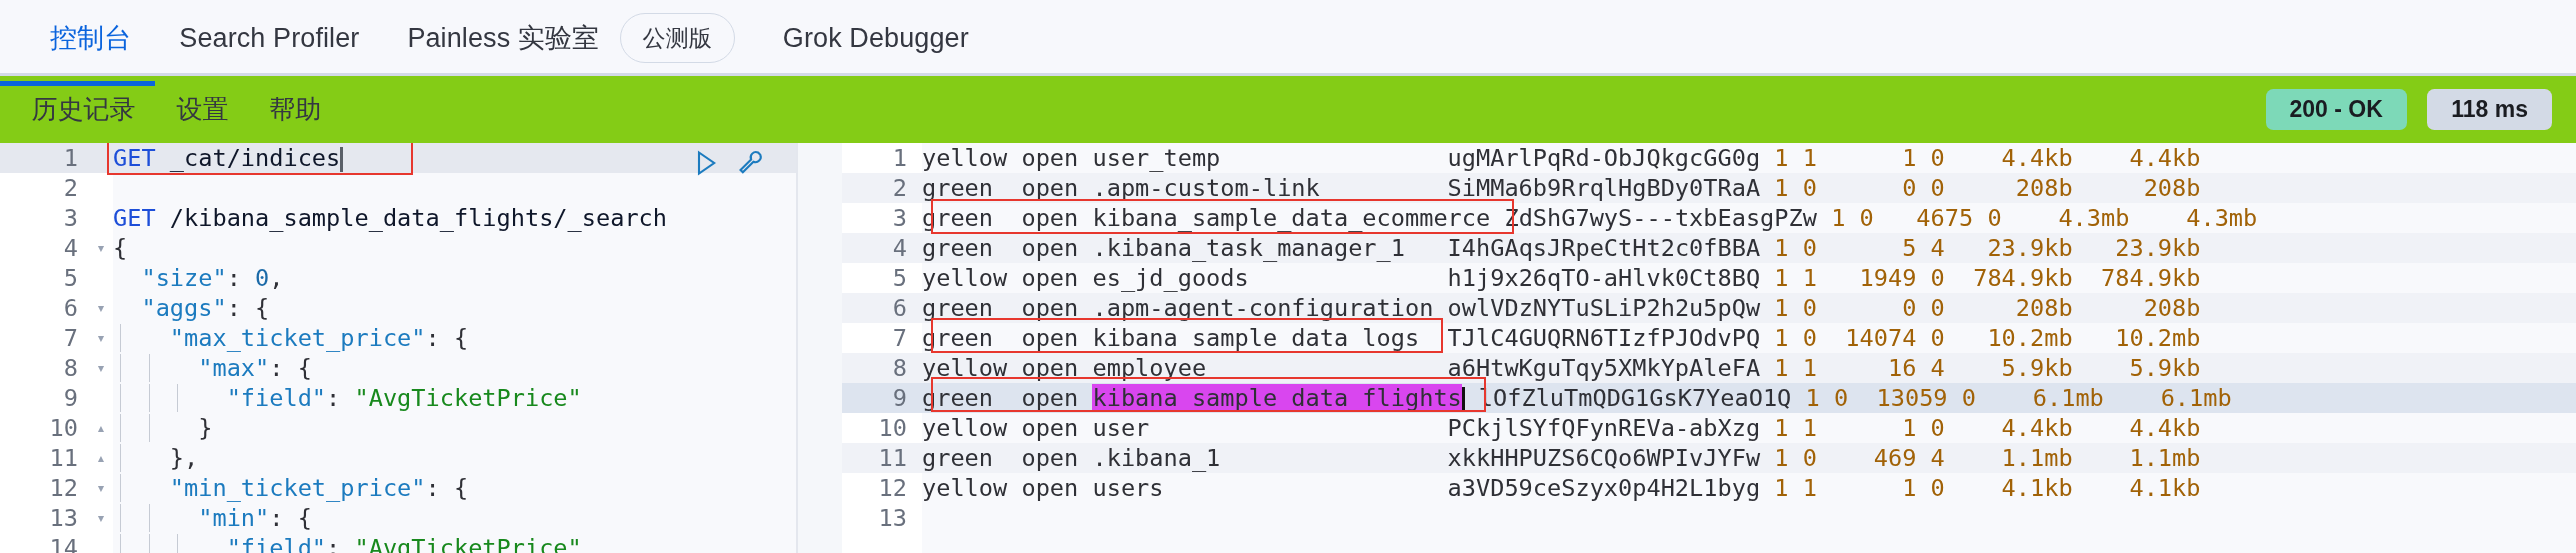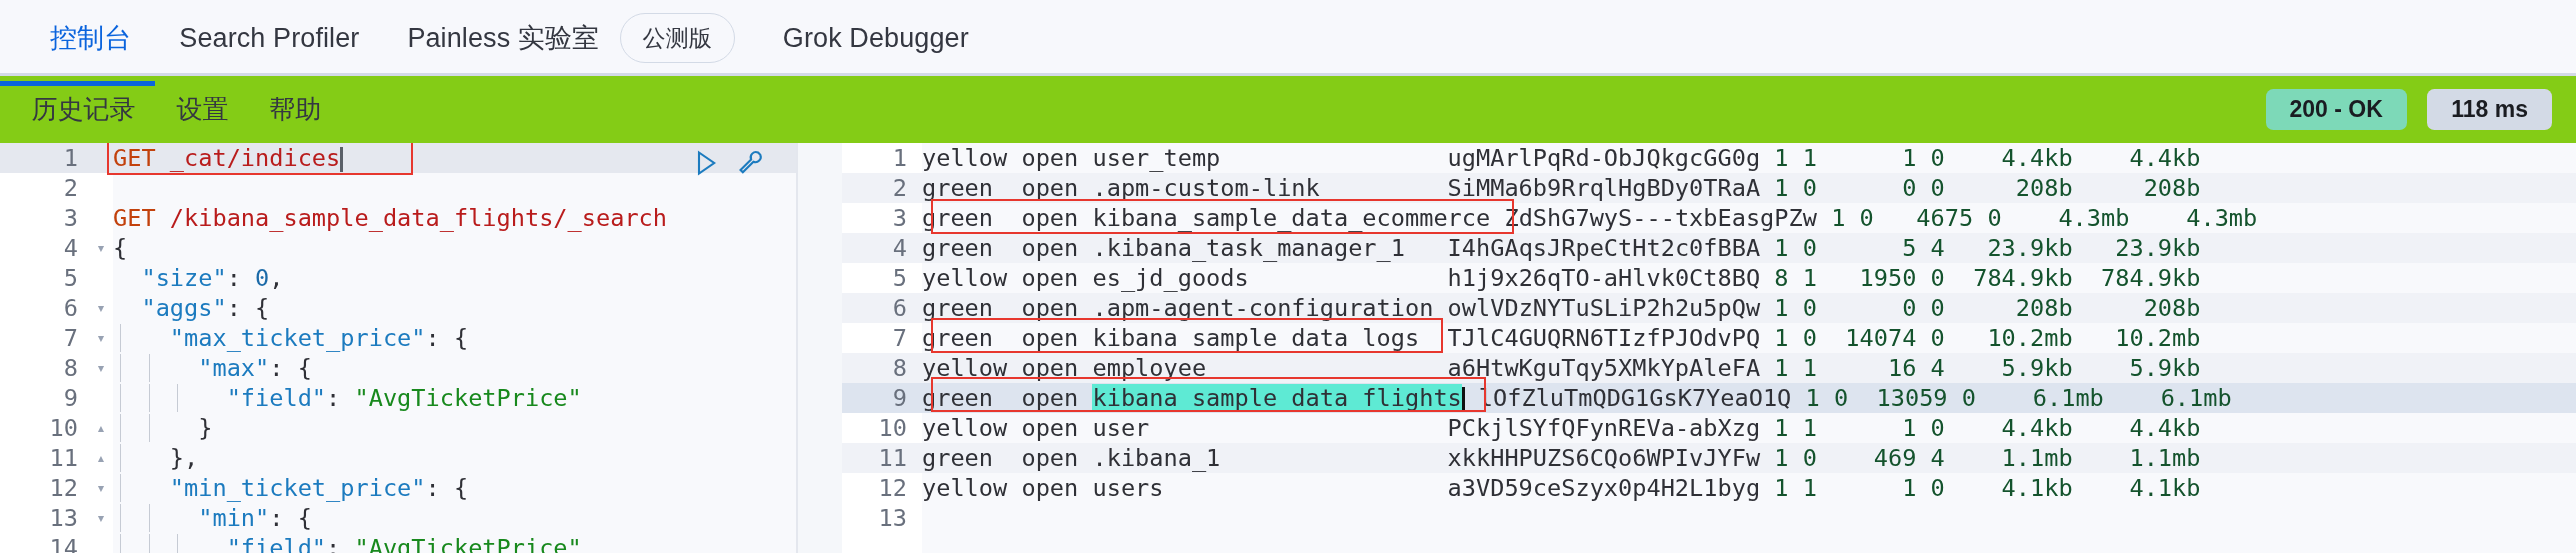--- a/index.html
+++ b/index.html
@@ -149,22 +149,22 @@
     flex: 0 0 24px;
     color: #98a2b3;
     font-size: 15.7px;
     line-height: 30px;
     text-align: center;
     user-select: none;
   }
   .content { flex: 1; line-height: 30px; position: relative; }
 
   
-  .kw-method { color: #c2410c; }
-  .kw-url    { color: #b91c1c; }
+  .kw-method { color: #1d4ed8; }
+  .kw-url    { color: #0f172a; }
   .kw-key    { color: #1c7bbf; }
   .kw-str    { color: #18891d; }
   .kw-num    { color: #1b6aa8; }
   .punct     { color: #2f3036; }
   .indent-guide {
     display: inline-block;
     border-left: 1.9px solid #c6cbd4;
     height: 28px;
     vertical-align: top;
     margin-right: 0;
@@ -228,22 +228,22 @@
     flex: 1;
     font-family: "DejaVu Sans Mono", monospace;
     font-size: 23.6px;
     line-height: 30px;
     white-space: pre;
     color: #2f3036;
     position: relative;
   }
   .rrow.alt { background: #f0f2f7; }
   .rrow.sel { background: #dde4ef; }
-  .num { color: #14532d; }
-  .sel-text { background: #5eead4; }
+  .num { color: #a16207; }
+  .sel-text { background: #d946ef; }
 
   .right-bg {
     position: absolute;
     left: 80px; right: 0; top: 0; bottom: 0;
     background: #f8f9fc;
     z-index: 0;
   }
   .rrows { position: relative; z-index: 1; }
 </style>
 </head>
@@ -311,21 +311,21 @@
         <div class="rrow">
           <div class="rgutter">3</div>
           <div class="rcontent"><span>green  open </span><span>kibana_sample_data_ecommerce</span><span> </span><span>ZdShG7wyS---txbEasgPZw </span><span class="num">1 0   4675 0    4.3mb    4.3mb</span></div>
         </div>
         <div class="rrow alt">
           <div class="rgutter">4</div>
           <div class="rcontent"><span>green  open </span><span>.kibana_task_manager_1</span><span>   </span><span>I4hGAqsJRpeCtHt2c0fBBA </span><span class="num">1 0      5 4   23.9kb   23.9kb</span></div>
         </div>
         <div class="rrow">
           <div class="rgutter">5</div>
-          <div class="rcontent"><span>yellow open </span><span>es_jd_goods</span><span>              </span><span>h1j9x26qTO-aHlvk0Ct8BQ </span><span class="num">8 1   1950 0  784.9kb  784.9kb</span></div>
+          <div class="rcontent"><span>yellow open </span><span>es_jd_goods</span><span>              </span><span>h1j9x26qTO-aHlvk0Ct8BQ </span><span class="num">1 1   1949 0  784.9kb  784.9kb</span></div>
         </div>
         <div class="rrow alt">
           <div class="rgutter">6</div>
           <div class="rcontent"><span>green  open </span><span>.apm-agent-configuration</span><span> </span><span>owlVDzNYTuSLiP2h2u5pQw </span><span class="num">1 0      0 0     208b     208b</span></div>
         </div>
         <div class="rrow">
           <div class="rgutter">7</div>
           <div class="rcontent"><span>green  open </span><span>kibana_sample_data_logs</span><span>  </span><span>TJlC4GUQRN6TIzfPJOdvPQ </span><span class="num">1 0  14074 0   10.2mb   10.2mb</span></div>
         </div>
         <div class="rrow alt">

